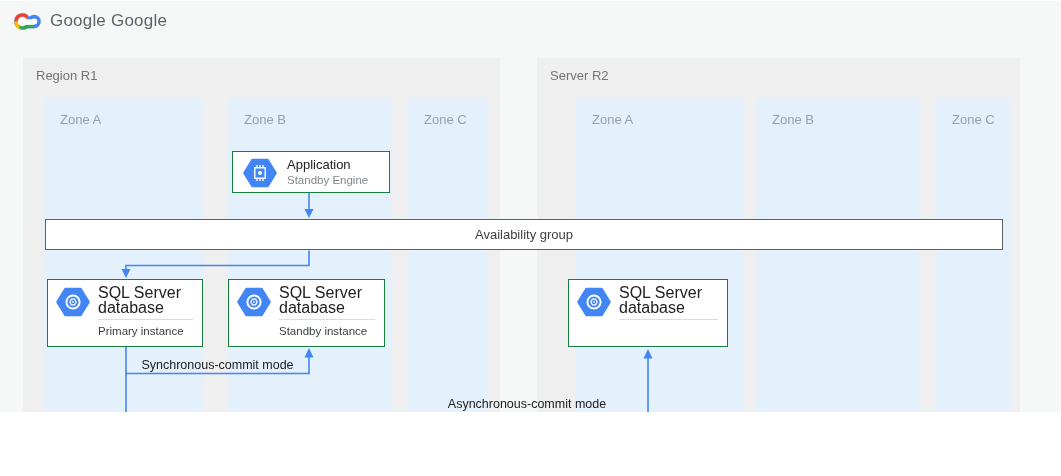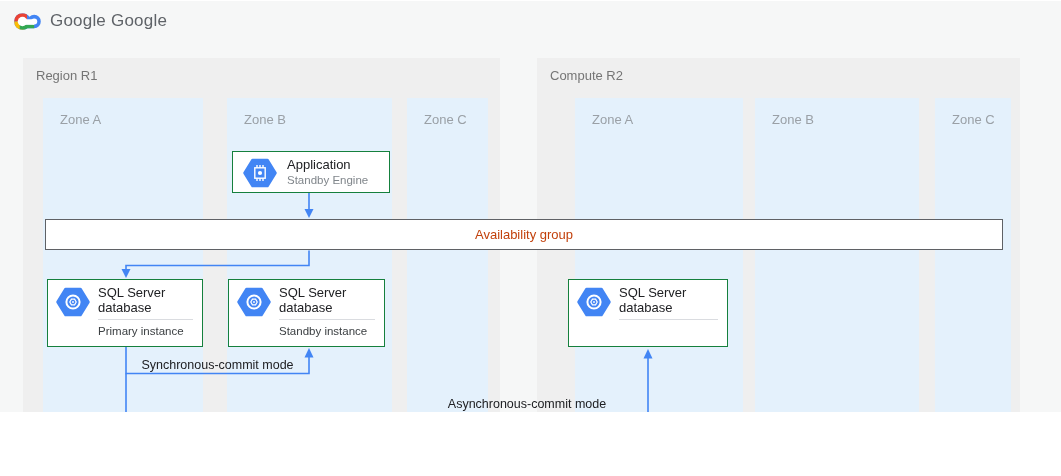--- a/index.html
+++ b/index.html
@@ -33,29 +33,29 @@
   .app-icon{position:absolute;left:10px;top:6px;}
   .app-text{position:absolute;left:54px;top:5px;}
   .node-title{font-size:13px;color:#202124;font-weight:500;line-height:16px;}
   .node-sub{font-size:11.5px;color:#80868b;line-height:15px;}
   .db-node{top:278px;height:68px;}
   .db-primary{left:47px;width:156px;}
   .db-standby{left:228px;width:157px;}
   .db-secondary{left:568px;width:160px;}
   .db-icon{position:absolute;left:8px;top:7px;}
   .db-text{position:absolute;left:50px;top:5px;right:9px;}
-  .db-title{font-size:13px;color:#202124;font-weight:500;line-height:15px;}
+  .db-title{font-size:16px;color:#202124;font-weight:500;line-height:15px;}
   .db-divider{border-top:1px solid #dadce0;margin-top:4px;}
   .db-sub{font-size:11.5px;color:#3c4043;line-height:14px;margin-top:4px;}
   
   .ag-bar{
     position:absolute;left:45px;top:218px;width:958px;height:31px;
     background:#fff;border:1.5px solid #5f6165;box-sizing:border-box;
     display:flex;align-items:center;justify-content:center;
-    font-size:13px;color:#c2410c;
+    font-size:13px;color:#404040;
   }
   
   .arrows{position:absolute;left:0;top:0;pointer-events:none;}
   .edge-label{position:absolute;font-size:12.5px;color:#202124;text-align:center;white-space:nowrap;}
   .sync-label{left:135px;top:357px;width:165px;}
   .async-label{left:443px;top:396px;width:168px;}
 </style>
 </head>
 <body>
 
@@ -91,21 +91,21 @@
     </div>
     <div class="zone r1-zone-b">
       <span class="zone-label">Zone B</span>
     </div>
     <div class="zone r1-zone-c">
       <span class="zone-label">Zone C</span>
     </div>
   </div>
 
   <div class="region region-r2">
-    <div class="region-label">Compute R2</div>
+    <div class="region-label">Server R2</div>
     <div class="zone r2-zone-a">
       <span class="zone-label">Zone A</span>
     </div>
     <div class="zone r2-zone-b">
       <span class="zone-label">Zone B</span>
     </div>
     <div class="zone r2-zone-c">
       <span class="zone-label">Zone C</span>
     </div>
   </div>

